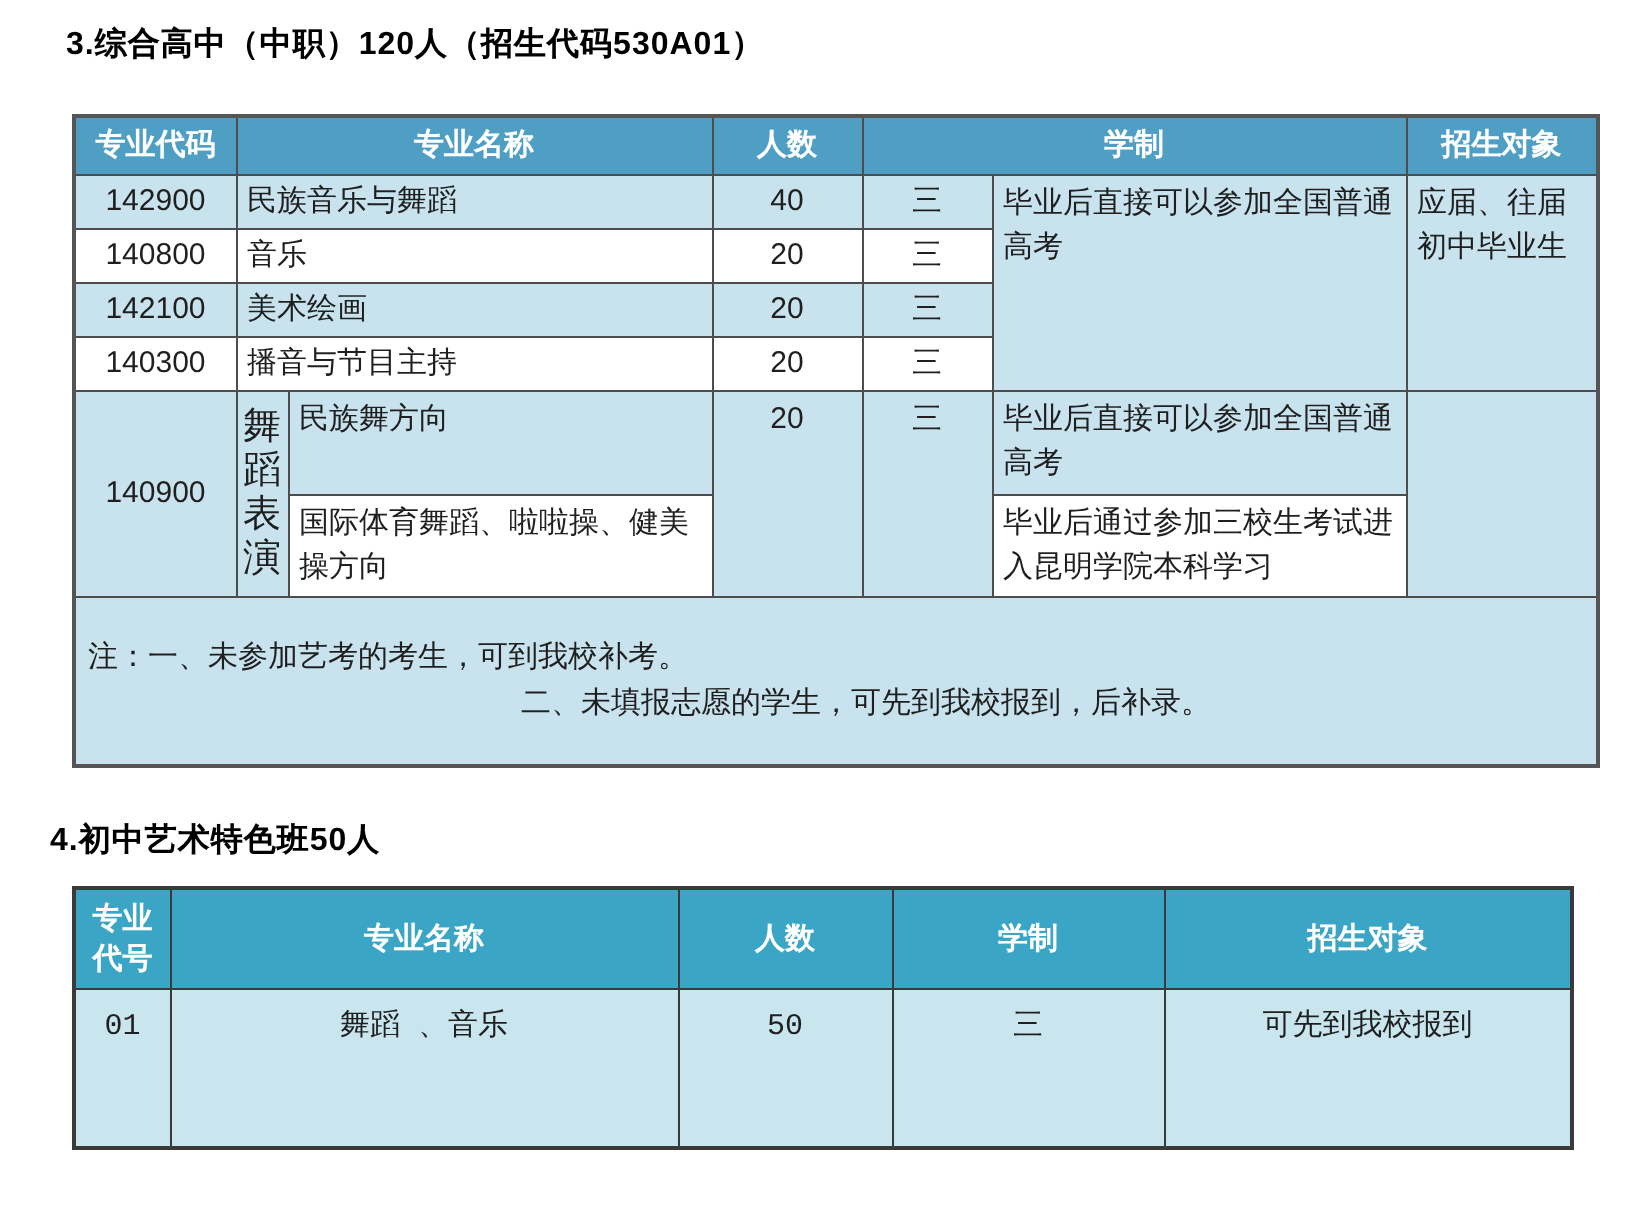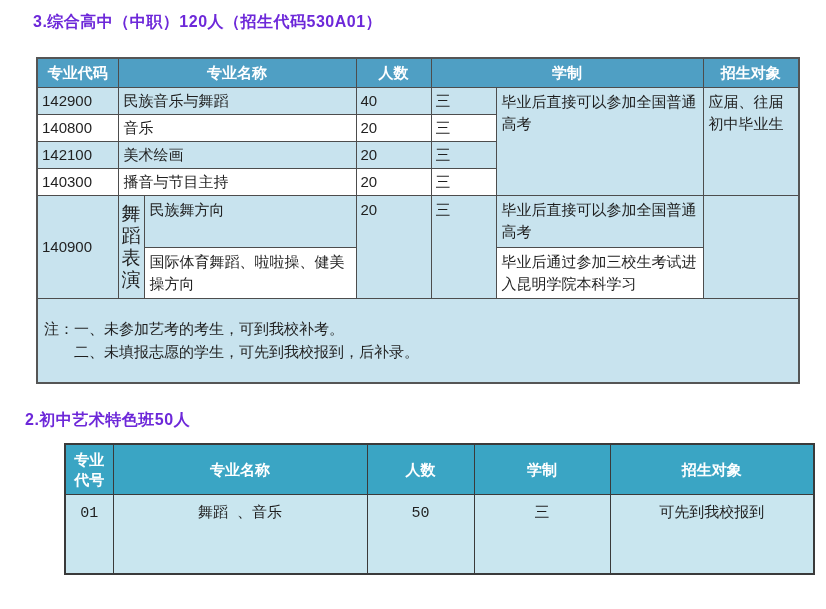--- a/index.html
+++ b/index.html
@@ -13,21 +13,21 @@
     width: 826px;
     height: 609px;
     background: #ffffff;
     color: var(--body-text, #1f1f1f);
     overflow: hidden;
   }
   .sec-title {
     position: absolute;
     font-size: 16px;
     font-weight: bold;
-    color: #6d28d9;
+    color: #000000;
     letter-spacing: 0.5px;
     white-space: nowrap;
   }
   #title1 { left: 33px; top: 12px; }
   #title2 { left: 25px; top: 410px; }
 
   table {
     border-collapse: collapse;
     table-layout: fixed;
     position: absolute;
@@ -50,45 +50,45 @@
   #table1 th {
     background: var(--table1-header-bg, #4f9fc4);
     color: var(--header-text, #ffffff);
     font-weight: bold;
     height: 24px;
     text-align: center;
   }
   #table1 td { vertical-align: middle; }
   .bg-light { background: var(--table1-row-light, #c8e3ee); }
   .bg-white { background: var(--table1-row-white, #ffffff); }
-  .c { }
+  .c { text-align: center; }
   .l { text-align: left; padding-left: 5px; }
   .top { vertical-align: top !important; padding-top: 3px; }
   tr.simple { height: 27px; }
   tr.g1 { height: 52px; }
   tr.g2 { height: 51px; }
   .vert-cell {
     text-align: center;
     vertical-align: middle !important;
     padding: 1px 2px;
     word-break: break-all;
     line-height: 1.15;
     font-size: 19px;
   }
   tr.note-row { height: 48px; }
   .note-cell {
     vertical-align: top !important;
     padding: 18px 6px;
     line-height: 1.55;
   }
-  .note-indent { padding-left: 2em; }
+  .note-indent { padding-left: 2em; text-align: center; }
 
   
   #table2 {
-    left: 64px; top: 443px;
+    left: 36px; top: 443px;
     width: 749px;
     border: 2px solid #3a3a3a;
   }
   #table2 th {
     background: var(--table2-header-bg, #3aa5c4);
     color: var(--header-text, #ffffff);
     font-weight: bold;
     text-align: center;
     height: 45px;
     line-height: 1.3;
@@ -176,21 +176,21 @@
 
       <tr class="note-row">
         <td colspan="7" class="note-cell bg-light">
           <div>注：一、未参加艺考的考生，可到我校补考。</div>
           <div class="note-indent">二、未填报志愿的学生，可先到我校报到，后补录。</div>
         </td>
       </tr>
     </tbody>
   </table>
 
-  <div class="sec-title" id="title2">2.初中艺术特色班50人</div>
+  <div class="sec-title" id="title2">4.初中艺术特色班50人</div>
 
   <table id="table2">
     <colgroup>
       <col style="width:48px">
         <col style="width:254px">
         <col style="width:107px">
       <col style="width:136px">
         <col style="width:204px">
     </colgroup>
     <tbody>

